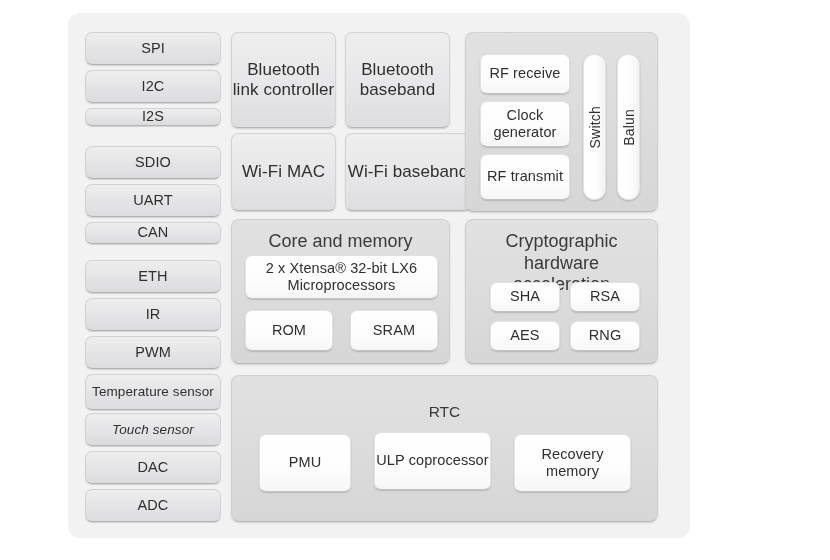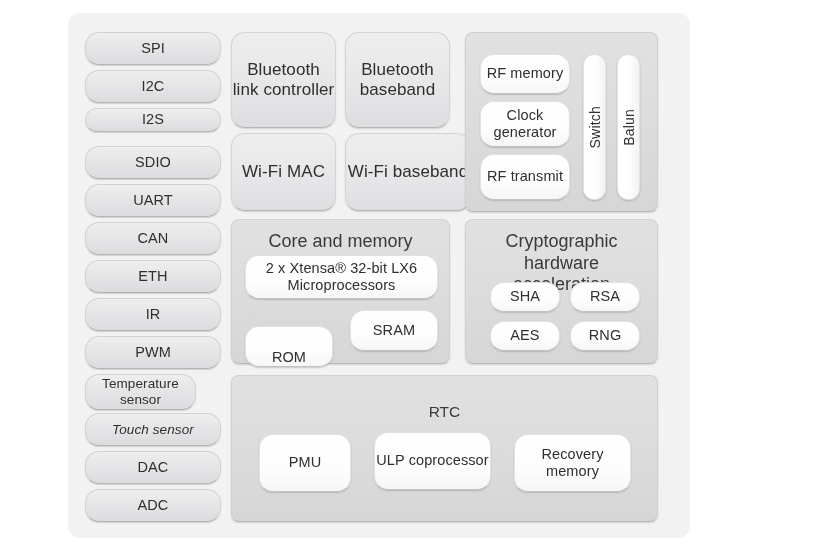--- a/index.html
+++ b/index.html
@@ -36,21 +36,21 @@
   }
 
   
   .box {
     position: absolute;
     box-sizing: border-box;
     display: flex;
     align-items: center;
     justify-content: center;
     text-align: center;
-    border-radius: 14px;
+    border-radius: 7px;
     line-height: 1.18;
     letter-spacing: 0.1px;
   }
 
   
   .periph {
     background: linear-gradient(180deg, #eeeeef 0%, #e4e4e6 55%, #dcdcde 100%);
     border: 1px solid #d2d2d4;
     border-bottom: 1px solid #b4b4b6;
     box-shadow: 0 1px 1px rgba(0,0,0,0.14);
@@ -129,42 +129,42 @@
 
   <div class="chip-shell">
 
     <div>
       <div class="box periph" style="left:17px; top:19px; width:136px; height:33px;">
         <span>SPI</span>
       </div>
       <div class="box periph" style="left:17px; top:57px; width:136px; height:33px;">
         <span>I2C</span>
       </div>
-      <div class="box periph" style="left:17px; top:95px; width:136px; height:24px;">
+      <div class="box periph" style="left:17px; top:95px; width:136px; height:18px;">
         <span>I2S</span>
       </div>
       <div class="box periph" style="left:17px; top:133px; width:136px; height:33px;">
         <span>SDIO</span>
       </div>
       <div class="box periph" style="left:17px; top:171px; width:136px; height:33px;">
         <span>UART</span>
       </div>
-      <div class="box periph" style="left:17px; top:209px; width:136px; height:33px;">
+      <div class="box periph" style="left:17px; top:209px; width:136px; height:22px;">
         <span>CAN</span>
       </div>
       <div class="box periph" style="left:17px; top:247px; width:136px; height:33px;">
         <span>ETH</span>
       </div>
       <div class="box periph" style="left:17px; top:285px; width:136px; height:33px;">
         <span>IR</span>
       </div>
       <div class="box periph" style="left:17px; top:323px; width:136px; height:33px;">
         <span>PWM</span>
       </div>
-      <div class="box periph" style="left:17px; top:361px; width:111px; height:36px;justify-content:center;">
+      <div class="box periph" style="left:17px; top:361px; width:136px; height:36px;justify-content:center;">
         <span class="small">Temperature sensor</span>
       </div>
       <div class="box periph" style="left:17px; top:400px; width:136px; height:33px;font-style:italic;">
         <span class="small">Touch sensor</span>
       </div>
       <div class="box periph" style="left:17px; top:438px; width:136px; height:33px;">
         <span>DAC</span>
       </div>
       <div class="box periph" style="left:17px; top:476px; width:136px; height:33px;">
         <span>ADC</span>
@@ -181,21 +181,21 @@
       <div class="box modblock" style="left:163px; top:120px; width:105px; height:78px;">
         <span>Wi-Fi MAC</span>
       </div>
       <div class="box modblock" style="left:277px; top:120px; width:126px; height:78px;">
         <span>Wi-Fi baseband</span>
       </div>
     </div>
 
     <div class="panel" style="left:397px; top:19px; width:193px; height:180px;">
       <div class="box white" style="left:14px; top:21px; width:90px; height:40px;">
-        <span>RF memory</span>
+        <span>RF receive</span>
       </div>
       <div class="box white" style="left:14px; top:68px; width:90px; height:46px;">
         <span>Clock generator</span>
       </div>
       <div class="box white" style="left:14px; top:121px; width:90px; height:46px;">
         <span>RF transmit</span>
       </div>
 
       <div class="vpill" style="left:117px; top:21px; width:23px; height:146px;">
         <span>Switch</span>
@@ -203,21 +203,21 @@
       <div class="vpill" style="left:151px; top:21px; width:23px; height:146px;">
         <span>Balun</span>
       </div>
     </div>
 
     <div class="panel" style="left:163px; top:206px; width:219px; height:145px;">
       <div class="panel-title" style="top:11px;">Core and memory</div>
       <div class="box white" style="left:13px; top:35px; width:193px; height:44px; padding:0 6px;">
         <span>2 x Xtensa® 32-bit LX6 Microprocessors</span>
       </div>
-      <div class="box white" style="left:13px; top:106px; width:88px; height:41px;align-items:flex-end;">
+      <div class="box white" style="left:13px; top:90px; width:88px; height:41px;">
         <span>ROM</span>
       </div>
       <div class="box white" style="left:118px; top:90px; width:88px; height:41px;">
         <span>SRAM</span>
       </div>
     </div>
 
     <div class="panel" style="left:397px; top:206px; width:193px; height:145px;">
       <div class="panel-title" style="top:11px; padding:0 12px;">Cryptographic hardware acceleration</div>
       <div class="box white" style="left:24px; top:62px; width:70px; height:30px;">

